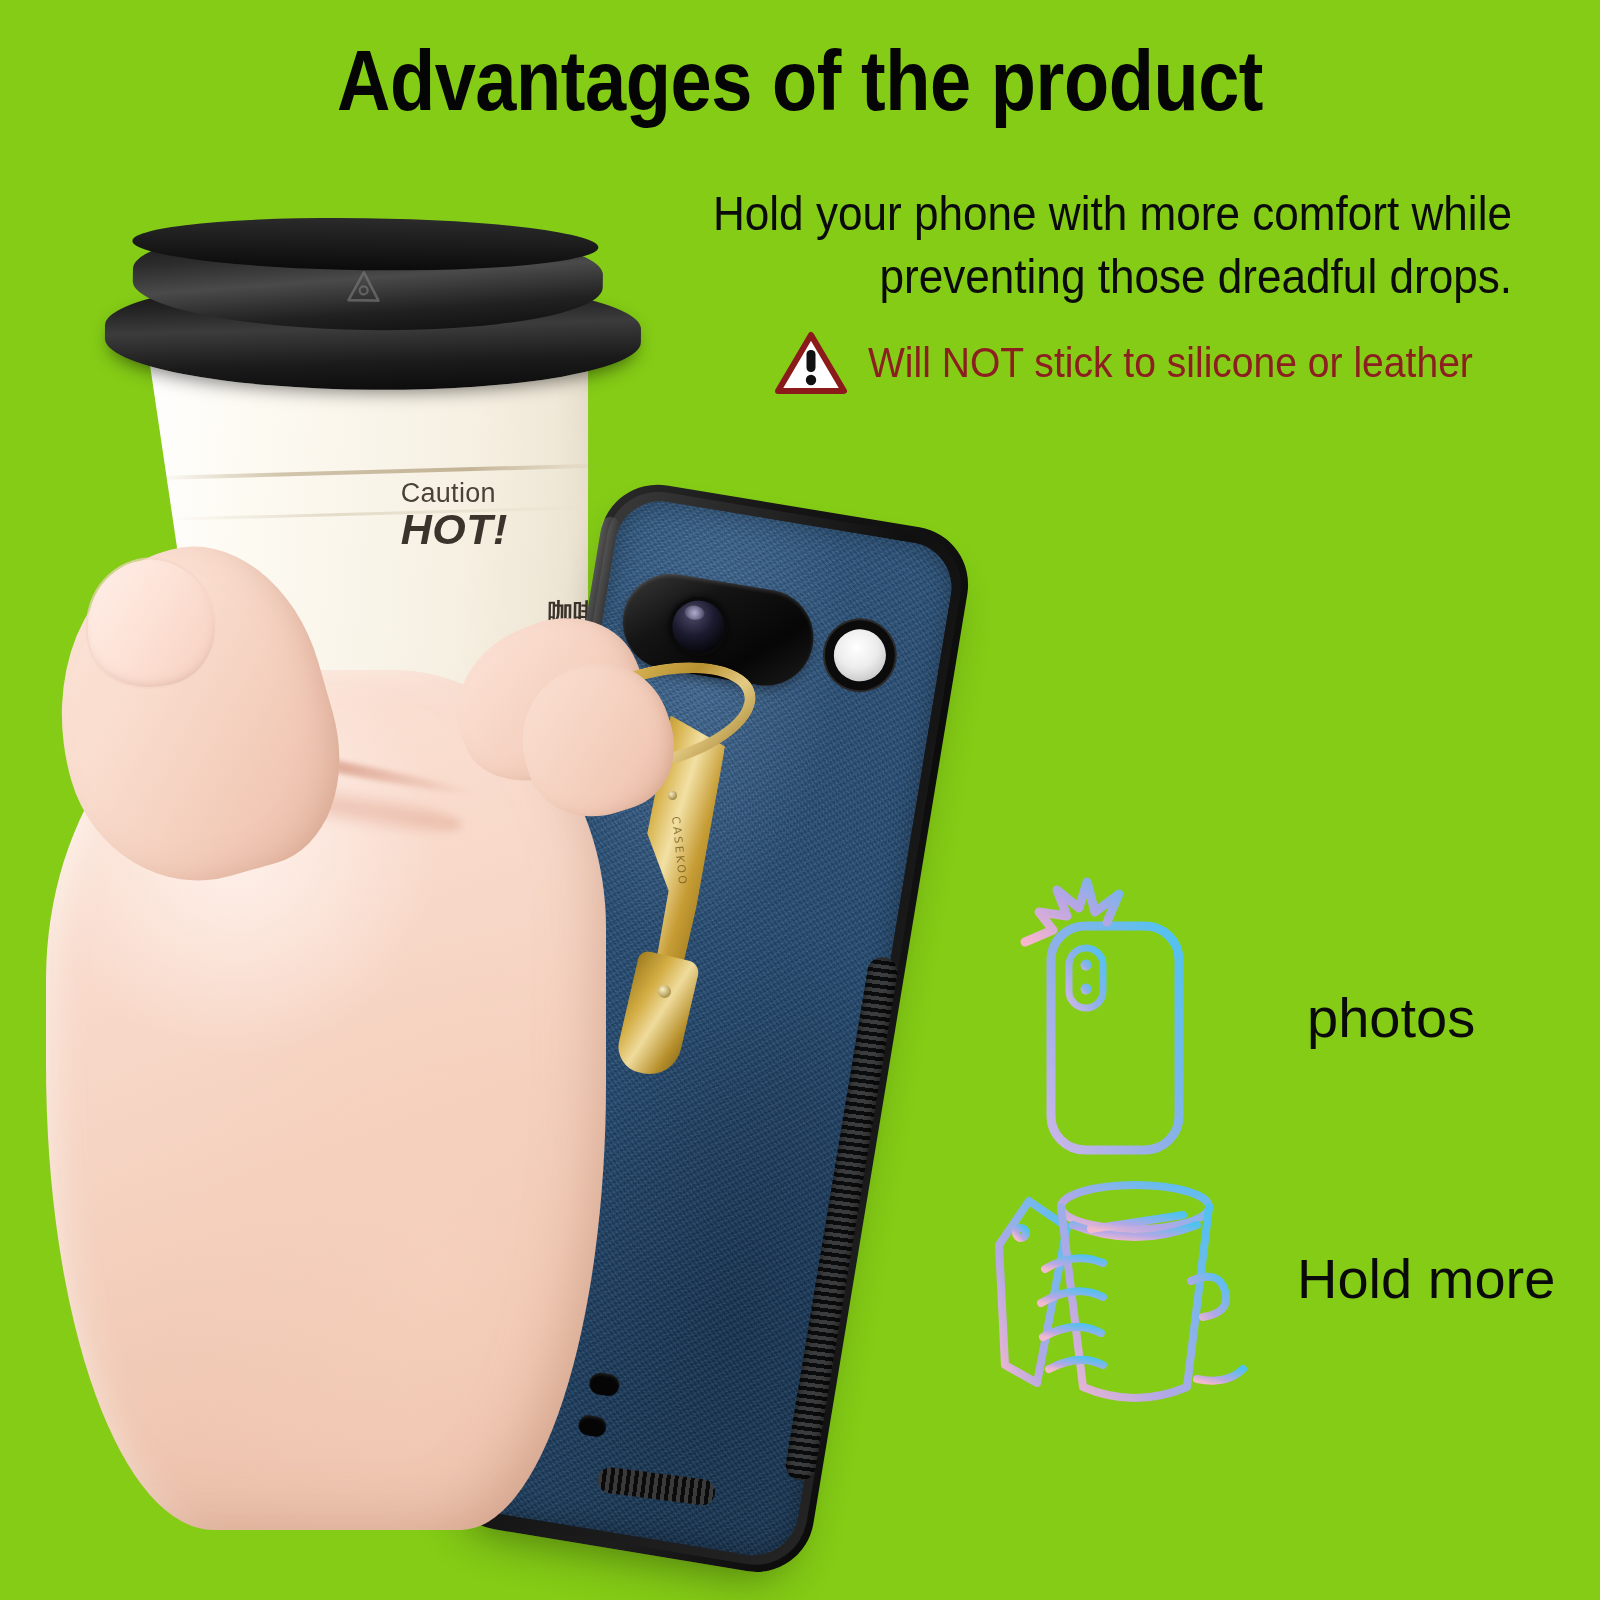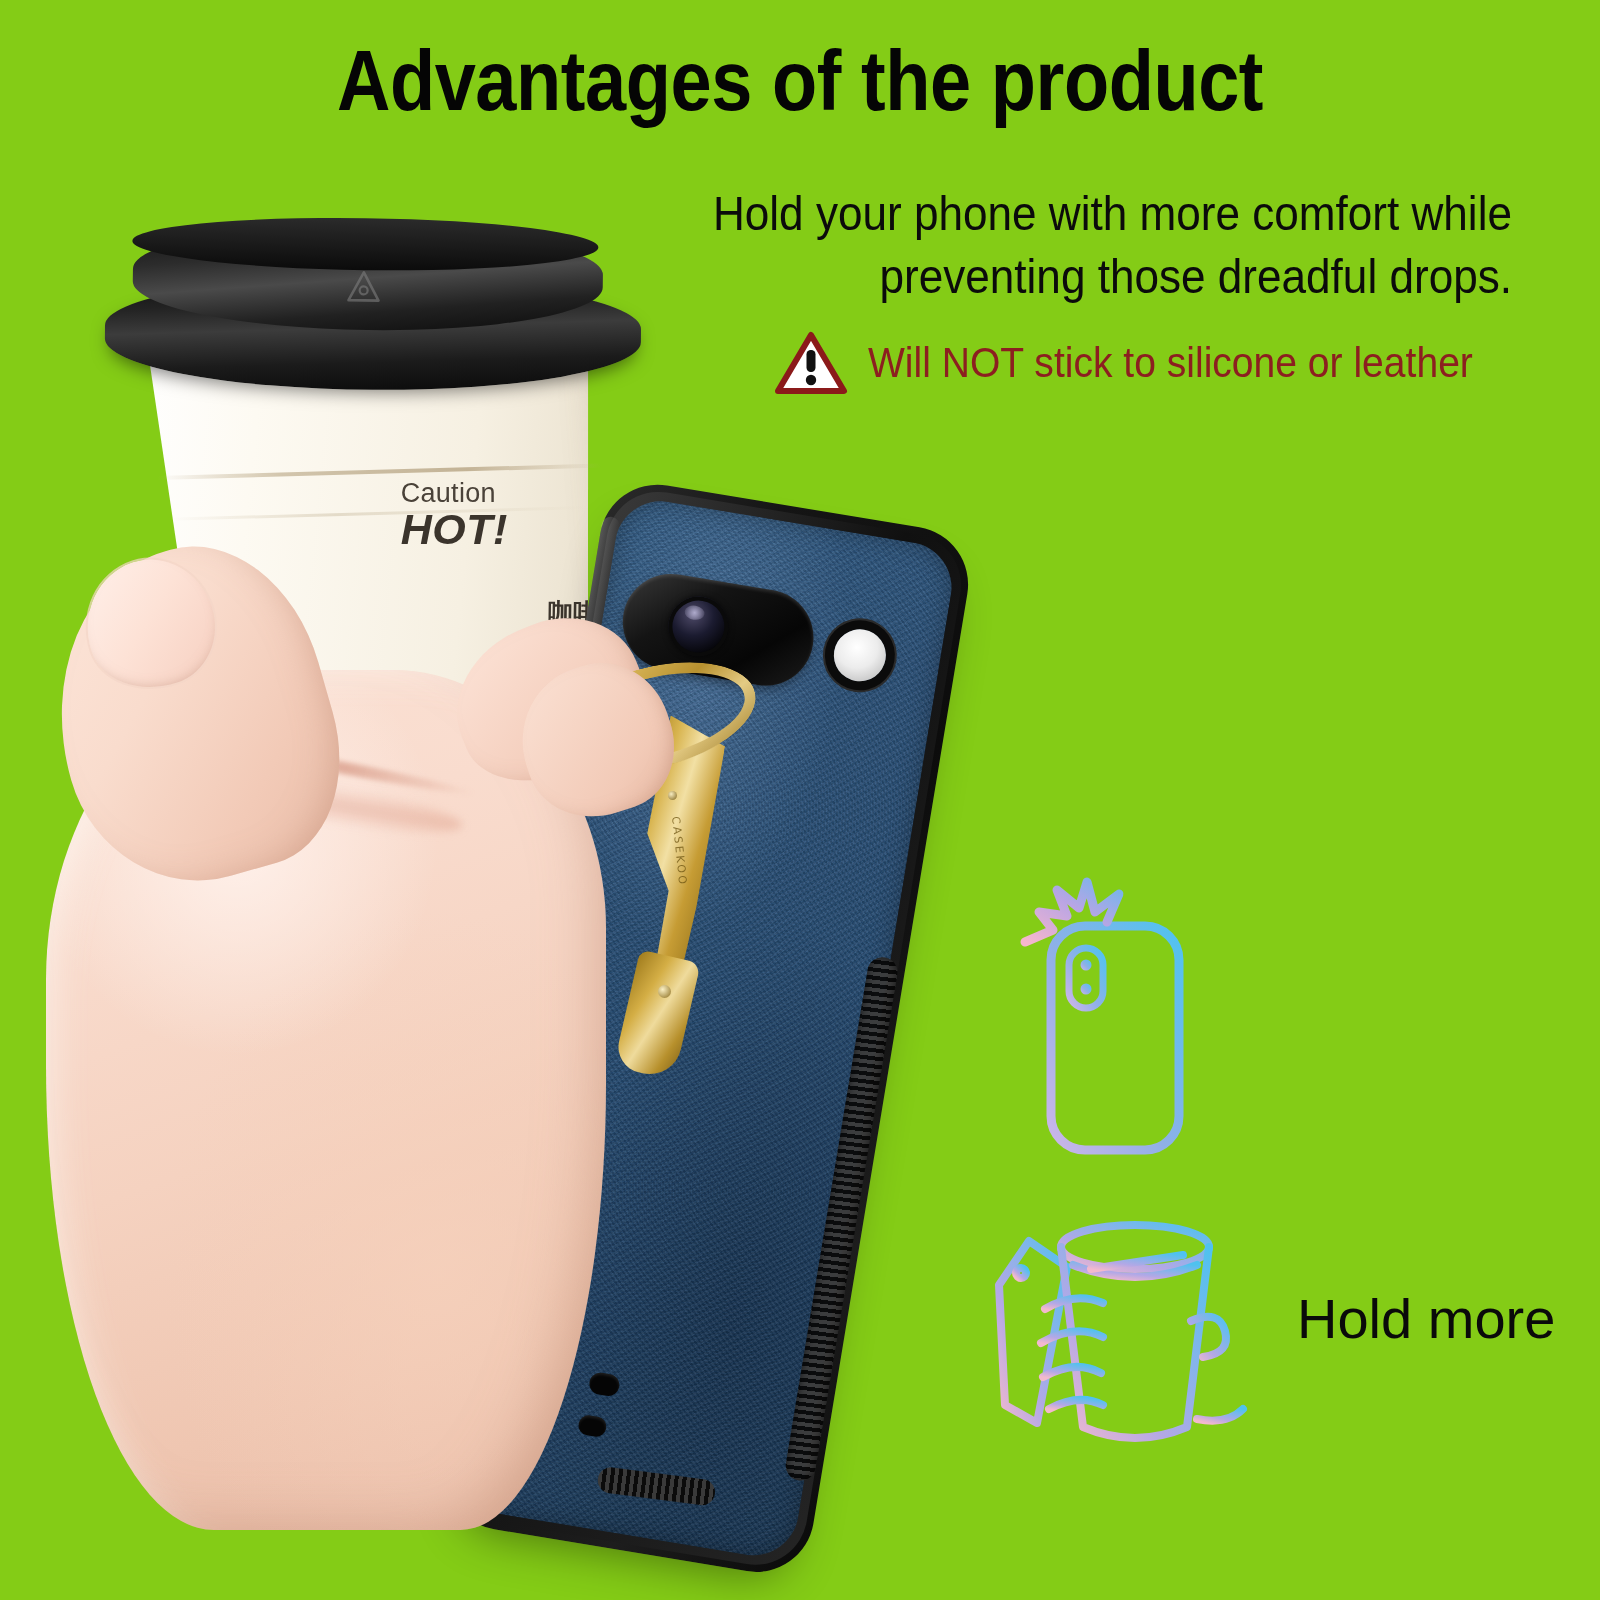--- a/index.html
+++ b/index.html
@@ -224,21 +224,21 @@
     position:absolute;left:-18px;top:10px;width:150px;height:150px;
     background:linear-gradient(140deg,#fbe2d5,#f2cab7 70%,#e7b9a3);
     border-radius:50% 44% 40% 48% / 52% 48% 46% 42%;
     transform:rotate(-18deg);
     box-shadow:inset -8px -6px 18px -8px rgba(190,136,112,.55);
   }
 
   
   .feature{position:absolute;display:flex;align-items:center;}
   #feat1{left:995px;top:868px;width:590px;height:300px;}
-  #feat2{left:985px;top:1169px;width:600px;height:300px;align-items:center;}
+  #feat2{left:985px;top:1129px;width:600px;height:300px;align-items:center;}
   .feat-ico{width:300px;height:300px;flex:0 0 auto;}
   .feat-label{
     font-size:56px;line-height:1.2;color:#0a0a0a;font-weight:400;margin-left:12px;
   }
 </style>
 </head>
 <body>
 
 <div id="stage">
 
@@ -353,20 +353,21 @@
           <stop offset="100%" stop-color="#6fb6ec"></stop>
         </linearGradient>
       </defs>
       <rect x="56" y="58" width="128" height="224" rx="34" fill="none" stroke="url(#g1)" stroke-width="9"></rect>
       <rect x="74" y="80" width="34" height="60" rx="17" fill="none" stroke="url(#g1)" stroke-width="7"></rect>
       <circle cx="91" cy="97" r="5.5" fill="url(#g1)"></circle>
       <circle cx="91" cy="121" r="5.5" fill="url(#g1)"></circle>
       <path d="M30 74 L58 62 L44 44 L72 48 L62 22 L84 40 L92 14 L100 44 L124 26 L112 54" fill="none" stroke="url(#g1b)" stroke-width="9" stroke-linejoin="round" stroke-linecap="round"></path>
     </svg>
     <div class="feat-label">
+      <div>photos</div>
     </div>
   </div>
 
   <div class="feature" id="feat2">
     <svg class="feat-ico" viewBox="0 0 300 300">
       <defs>
         <linearGradient id="g2" x1="0%" y1="100%" x2="100%" y2="0%">
           <stop offset="0%" stop-color="#f3b9cd"></stop>
           <stop offset="35%" stop-color="#b3a8e6"></stop>
           <stop offset="100%" stop-color="#4fc2ef"></stop>

